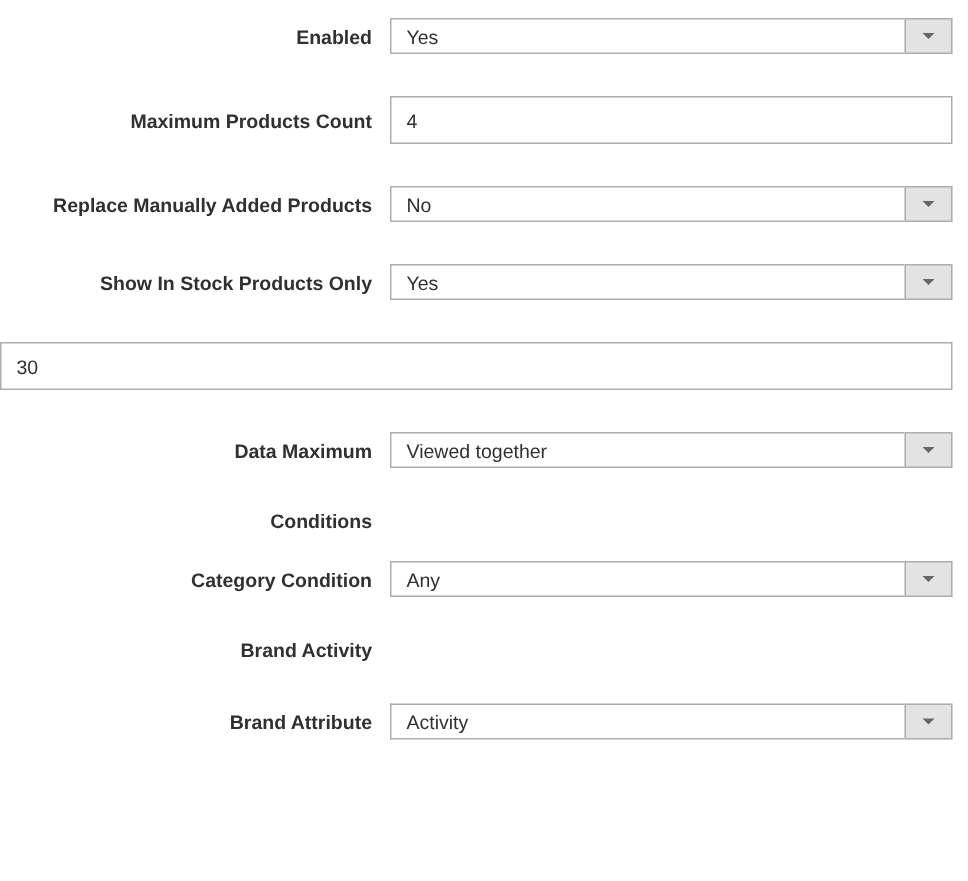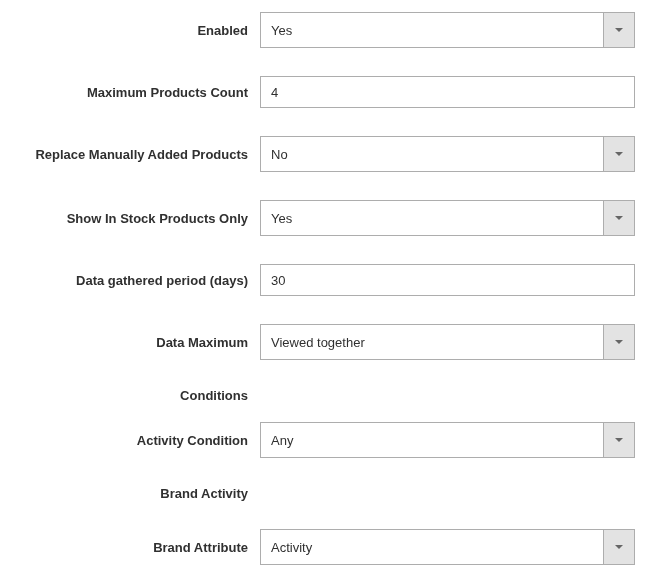--- a/index.html
+++ b/index.html
@@ -31,21 +31,21 @@
       color: #303030;
       font-size: 13px;
     }
     .control-col {
       flex: 1;
       padding-right: 10px;
     }
     .select-wrap {
       position: relative;
       display: flex;
-      height: 36px;
+      height: 24px;
     }
     .select-value {
       flex: 1;
       border: 1px solid #adadad;
       border-right: none;
       background: #fff;
       padding: 0 10px;
       display: flex;
       align-items: center;
       color: #303030;
@@ -119,21 +119,20 @@
     <div class="select-wrap">
       <div class="select-value">Yes</div>
       <div class="select-handle">
         <div class="caret-down"></div>
       </div>
     </div>
   </div>
 </div>
 
 <div class="form-row">
-  <div class="label-col">Data gathered period (days)</div>
   <div class="control-col">
     <input type="text" class="input-text" value="30" style="">
   </div>
 </div>
 
 <div class="form-row">
   <div class="label-col">Data Maximum</div>
   <div class="control-col">
     <div class="select-wrap">
       <div class="select-value">Viewed together</div>
@@ -143,21 +142,21 @@
     </div>
   </div>
 </div>
 
 <div class="form-row section-header">
   <div class="label-col">Conditions</div>
   <div class="control-col"></div>
 </div>
 
 <div class="form-row">
-  <div class="label-col">Activity Condition</div>
+  <div class="label-col">Category Condition</div>
   <div class="control-col">
     <div class="select-wrap">
       <div class="select-value">Any</div>
       <div class="select-handle">
         <div class="caret-down"></div>
       </div>
     </div>
   </div>
 </div>
 

